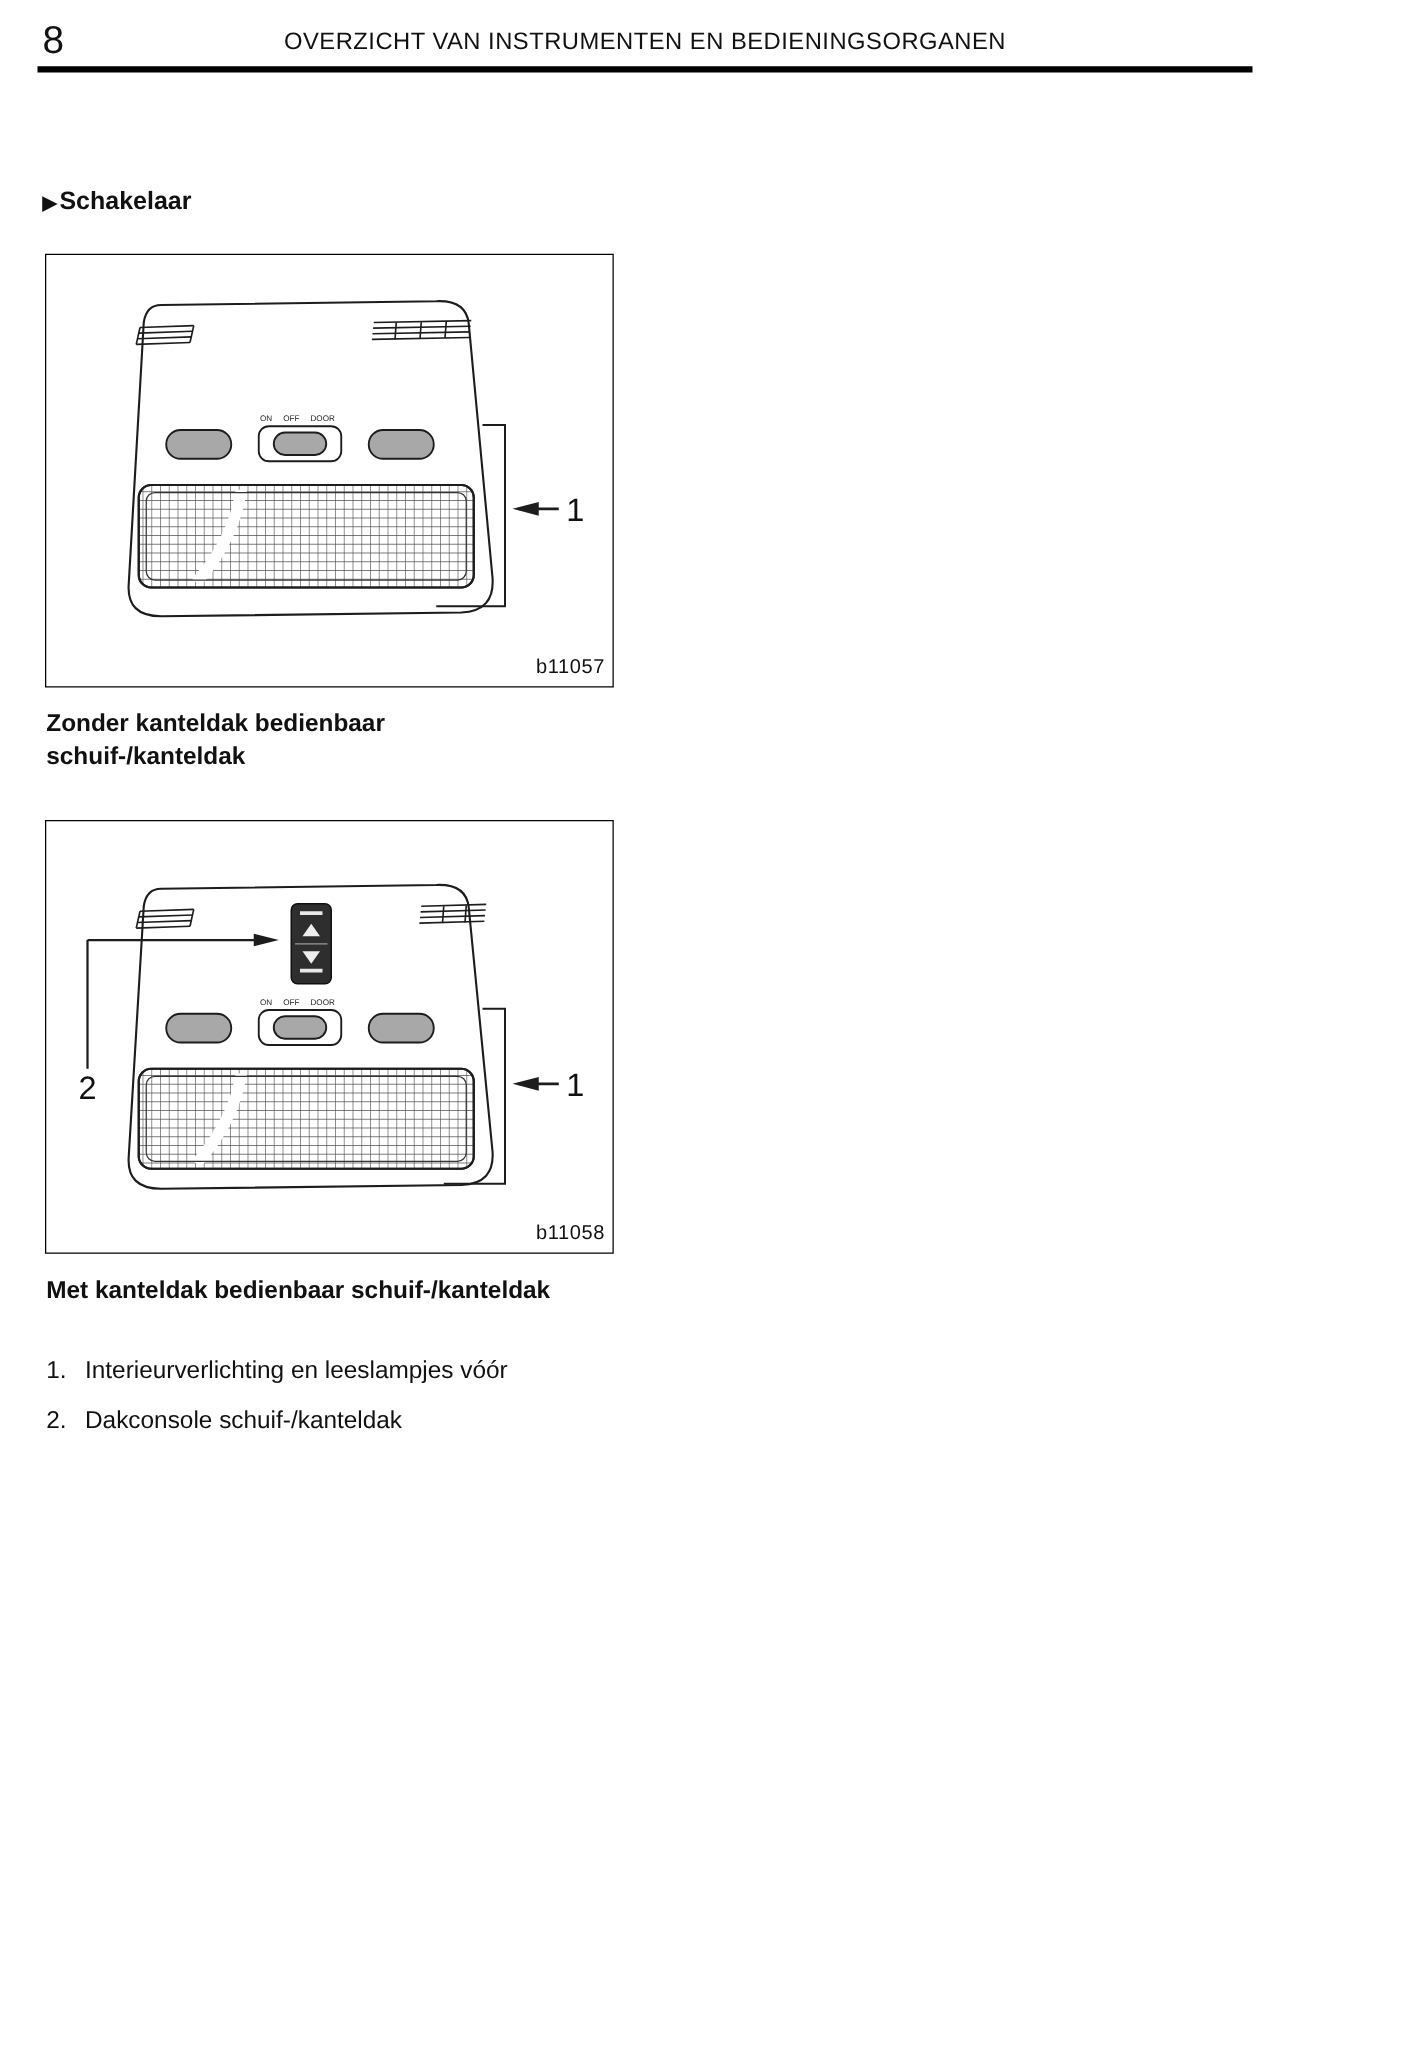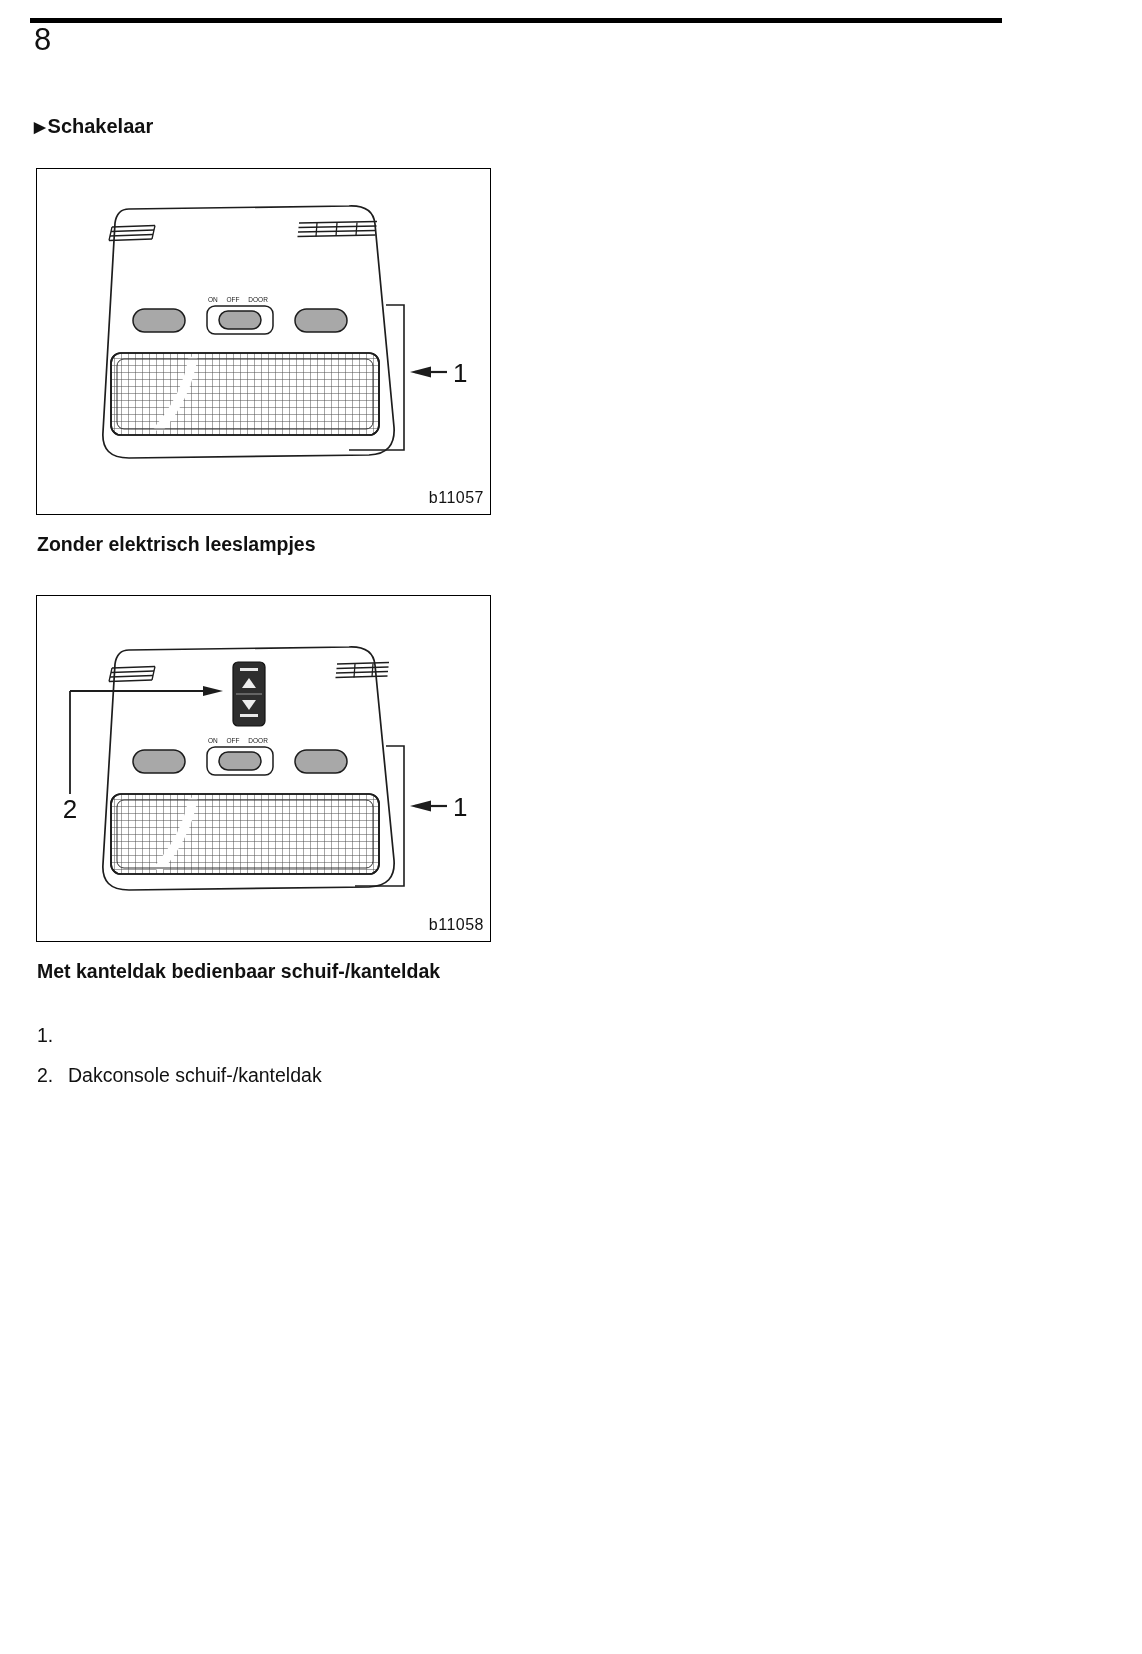--- a/index.html
+++ b/index.html
@@ -36,20 +36,21 @@
   .callout-num { font-size: 26px; fill: #111; font-family: "Liberation Sans", sans-serif; }
   .fig-code { font-size: 16px; fill: #111; font-family: "Liberation Sans", sans-serif; letter-spacing: 0.5px; }
 </style>
 </head>
 <body>
 
 <div class="page">
 
   <div class="header">
     <div class="page-number">8</div>
+    <div class="header-title">OVERZICHT VAN INSTRUMENTEN EN BEDIENINGSORGANEN</div>
     <div class="header-rule"></div>
   </div>
 
   <div class="section-heading">
     <span class="marker">▶</span>
     <span>Schakelaar</span>
   </div>
 
   <div class="figure">
     <svg width="453" height="343" viewBox="0 0 453 343">
@@ -93,21 +94,22 @@
       <g>
         <line x1="410" y1="203" x2="378" y2="203" stroke="#1d1d1d" stroke-width="2.2"></line>
         <polygon points="373,203 394,197.5 394,208.5" fill="#1d1d1d"></polygon>
         <text class="callout-num" x="416" y="213">1</text>
       </g>
       <text class="fig-code" x="447" y="334" text-anchor="end">b11057</text>
     </svg>
   </div>
 
   <div class="caption">
-    <div>Zonder elektrisch leeslampjes</div>
+    <div>Zonder kanteldak bedienbaar</div>
+    <div>schuif-/kanteldak</div>
   </div>
 
   <div class="figure figure2">
     <svg width="453" height="343" viewBox="0 0 453 343">
       <defs>
         <pattern id="grid2" width="7" height="7" patternUnits="userSpaceOnUse">
           <path d="M 7 0 L 0 0 0 7" fill="none" stroke="#4d4d4d" stroke-width="1"></path>
         </pattern>
       </defs>
       <path d="M 92 54 L 312 51 Q 336 50 338 69 L 357 264 Q 359 290 332 291 L 92 294 Q 64 294 66 268 L 78 68 Q 80 54 92 54 Z" fill="#ffffff" stroke="#1d1d1d" stroke-width="1.7"></path>
@@ -164,20 +166,21 @@
     </svg>
   </div>
 
   <div class="caption">
     <div>Met kanteldak bedienbaar schuif-/kanteldak</div>
   </div>
 
   <div class="legend">
     <div class="legend-item">
       <span class="legend-num">1.</span>
+      <span class="legend-text">Interieurverlichting en leeslampjes vóór</span>
     </div>
     <div class="legend-item">
       <span class="legend-num">2.</span>
       <span class="legend-text">Dakconsole schuif-/kanteldak</span>
     </div>
   </div>
 
 </div>
 
 </body></html>

